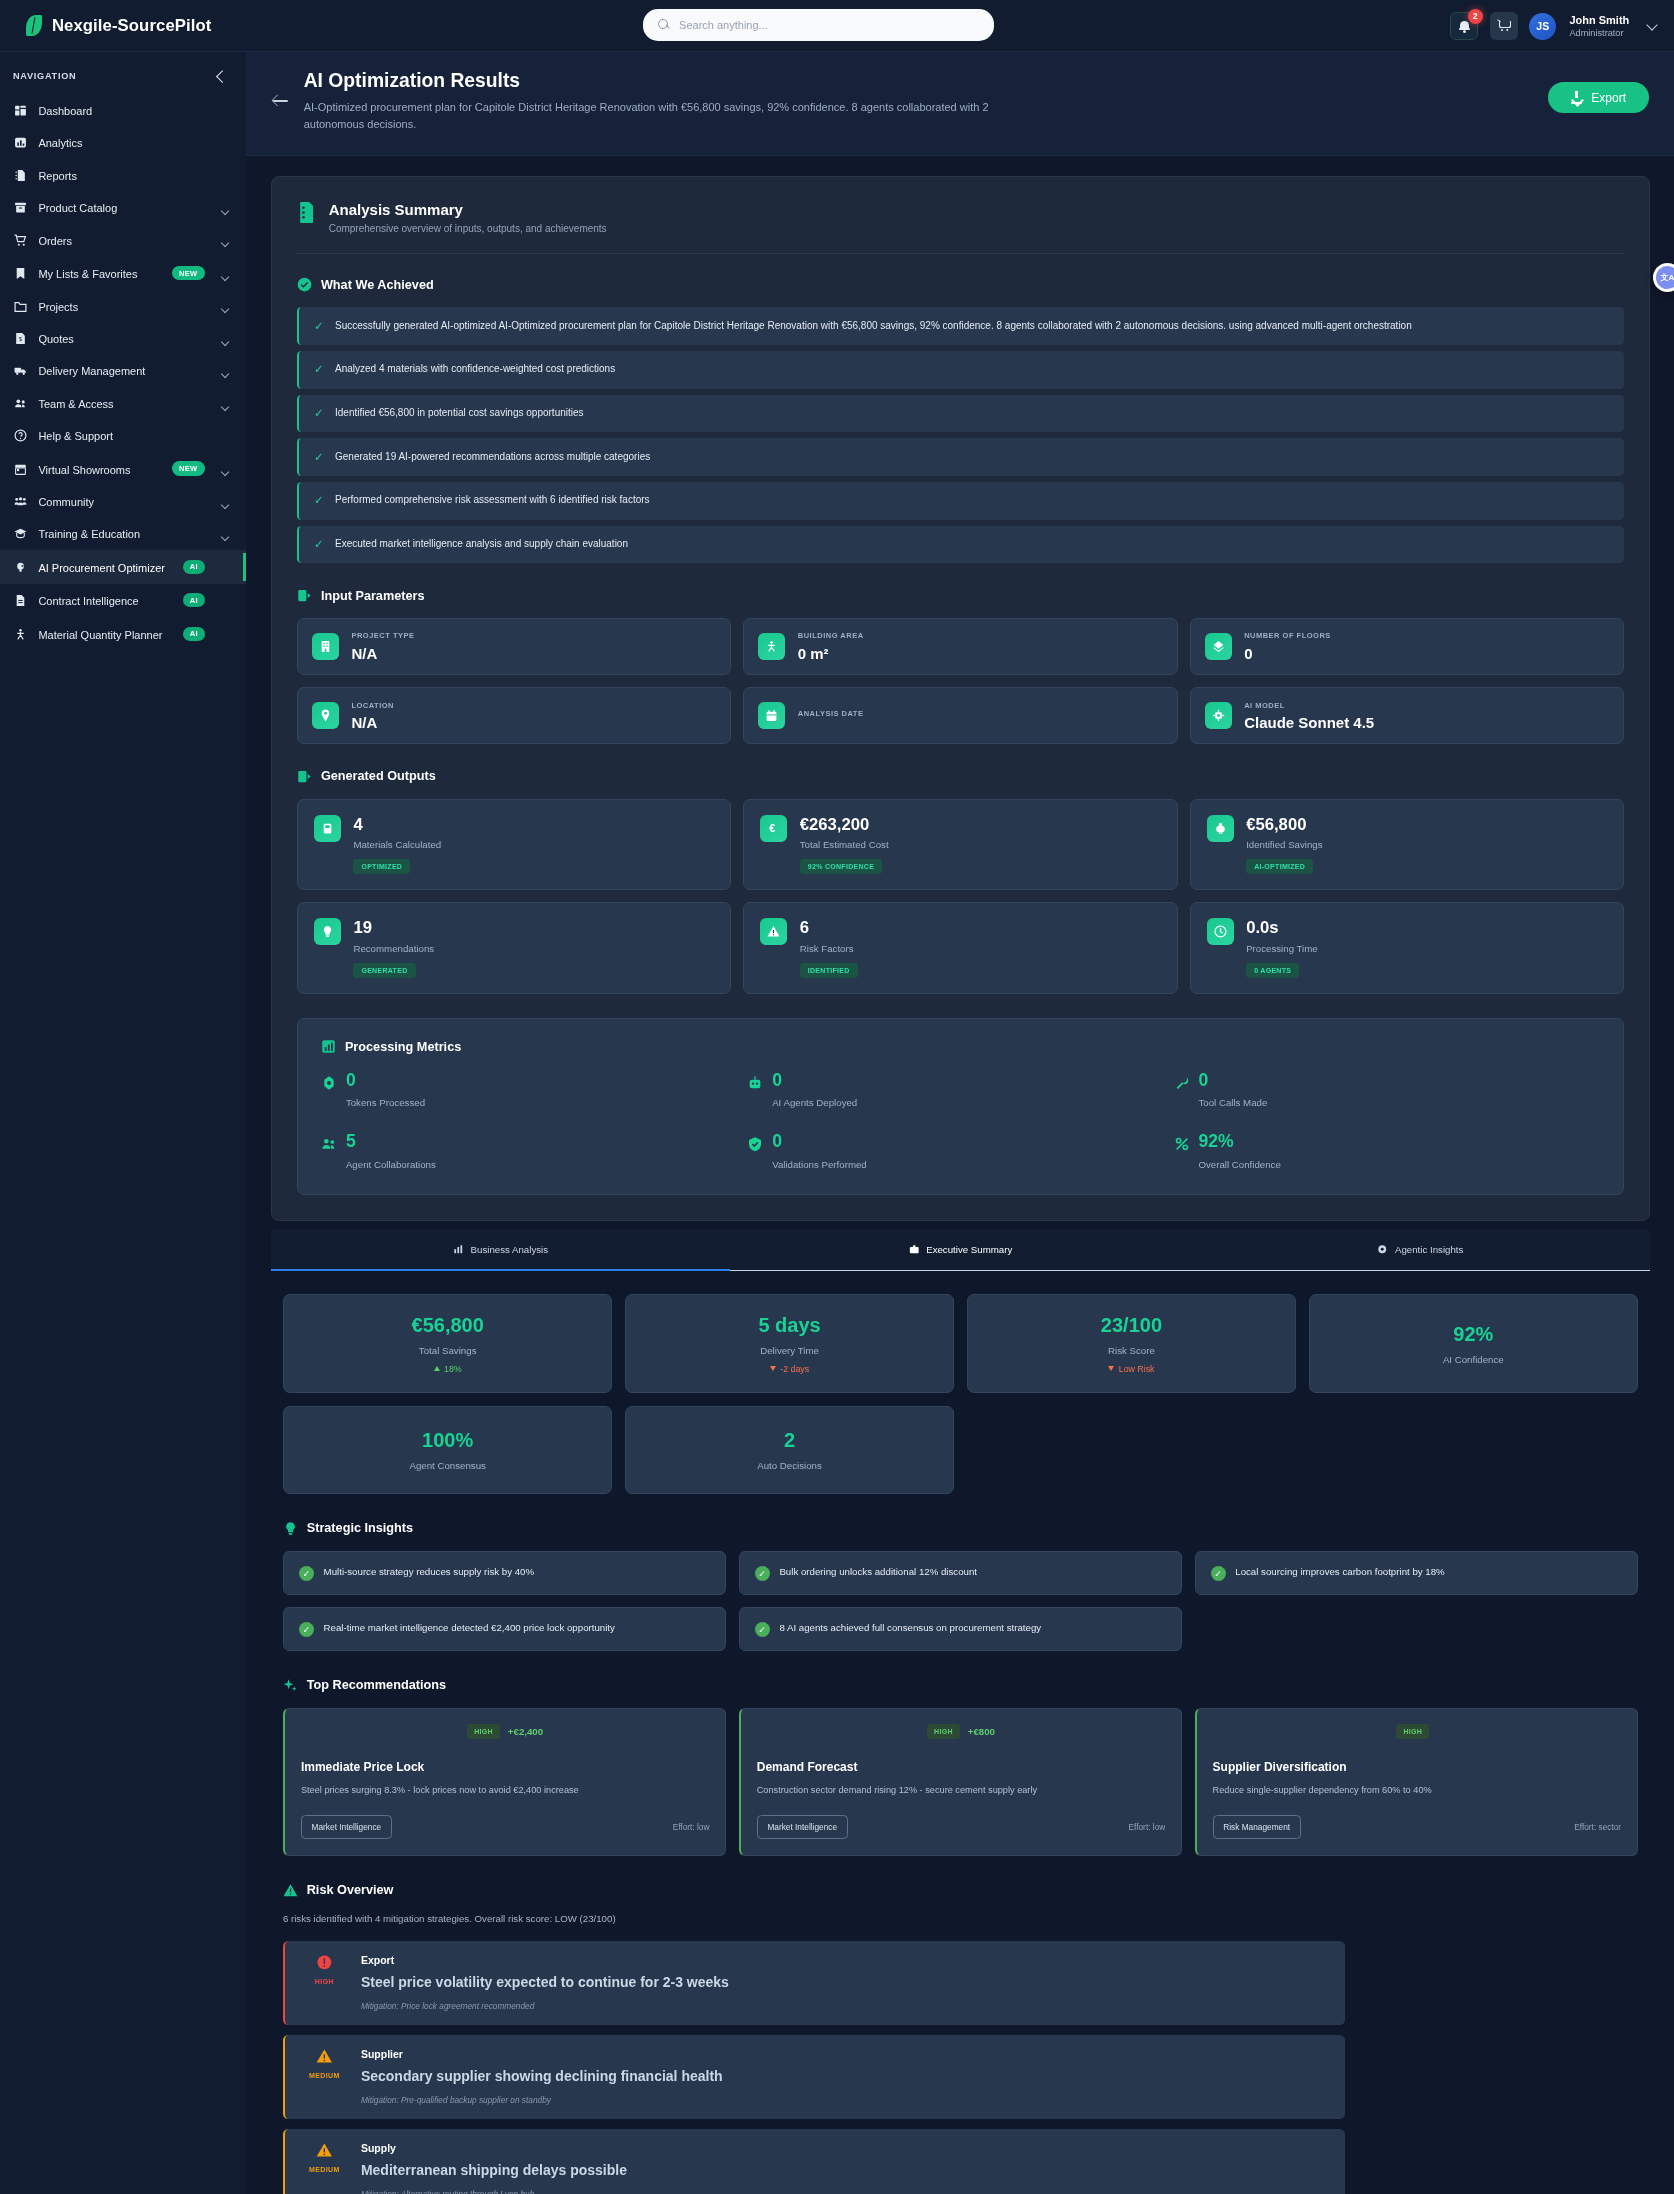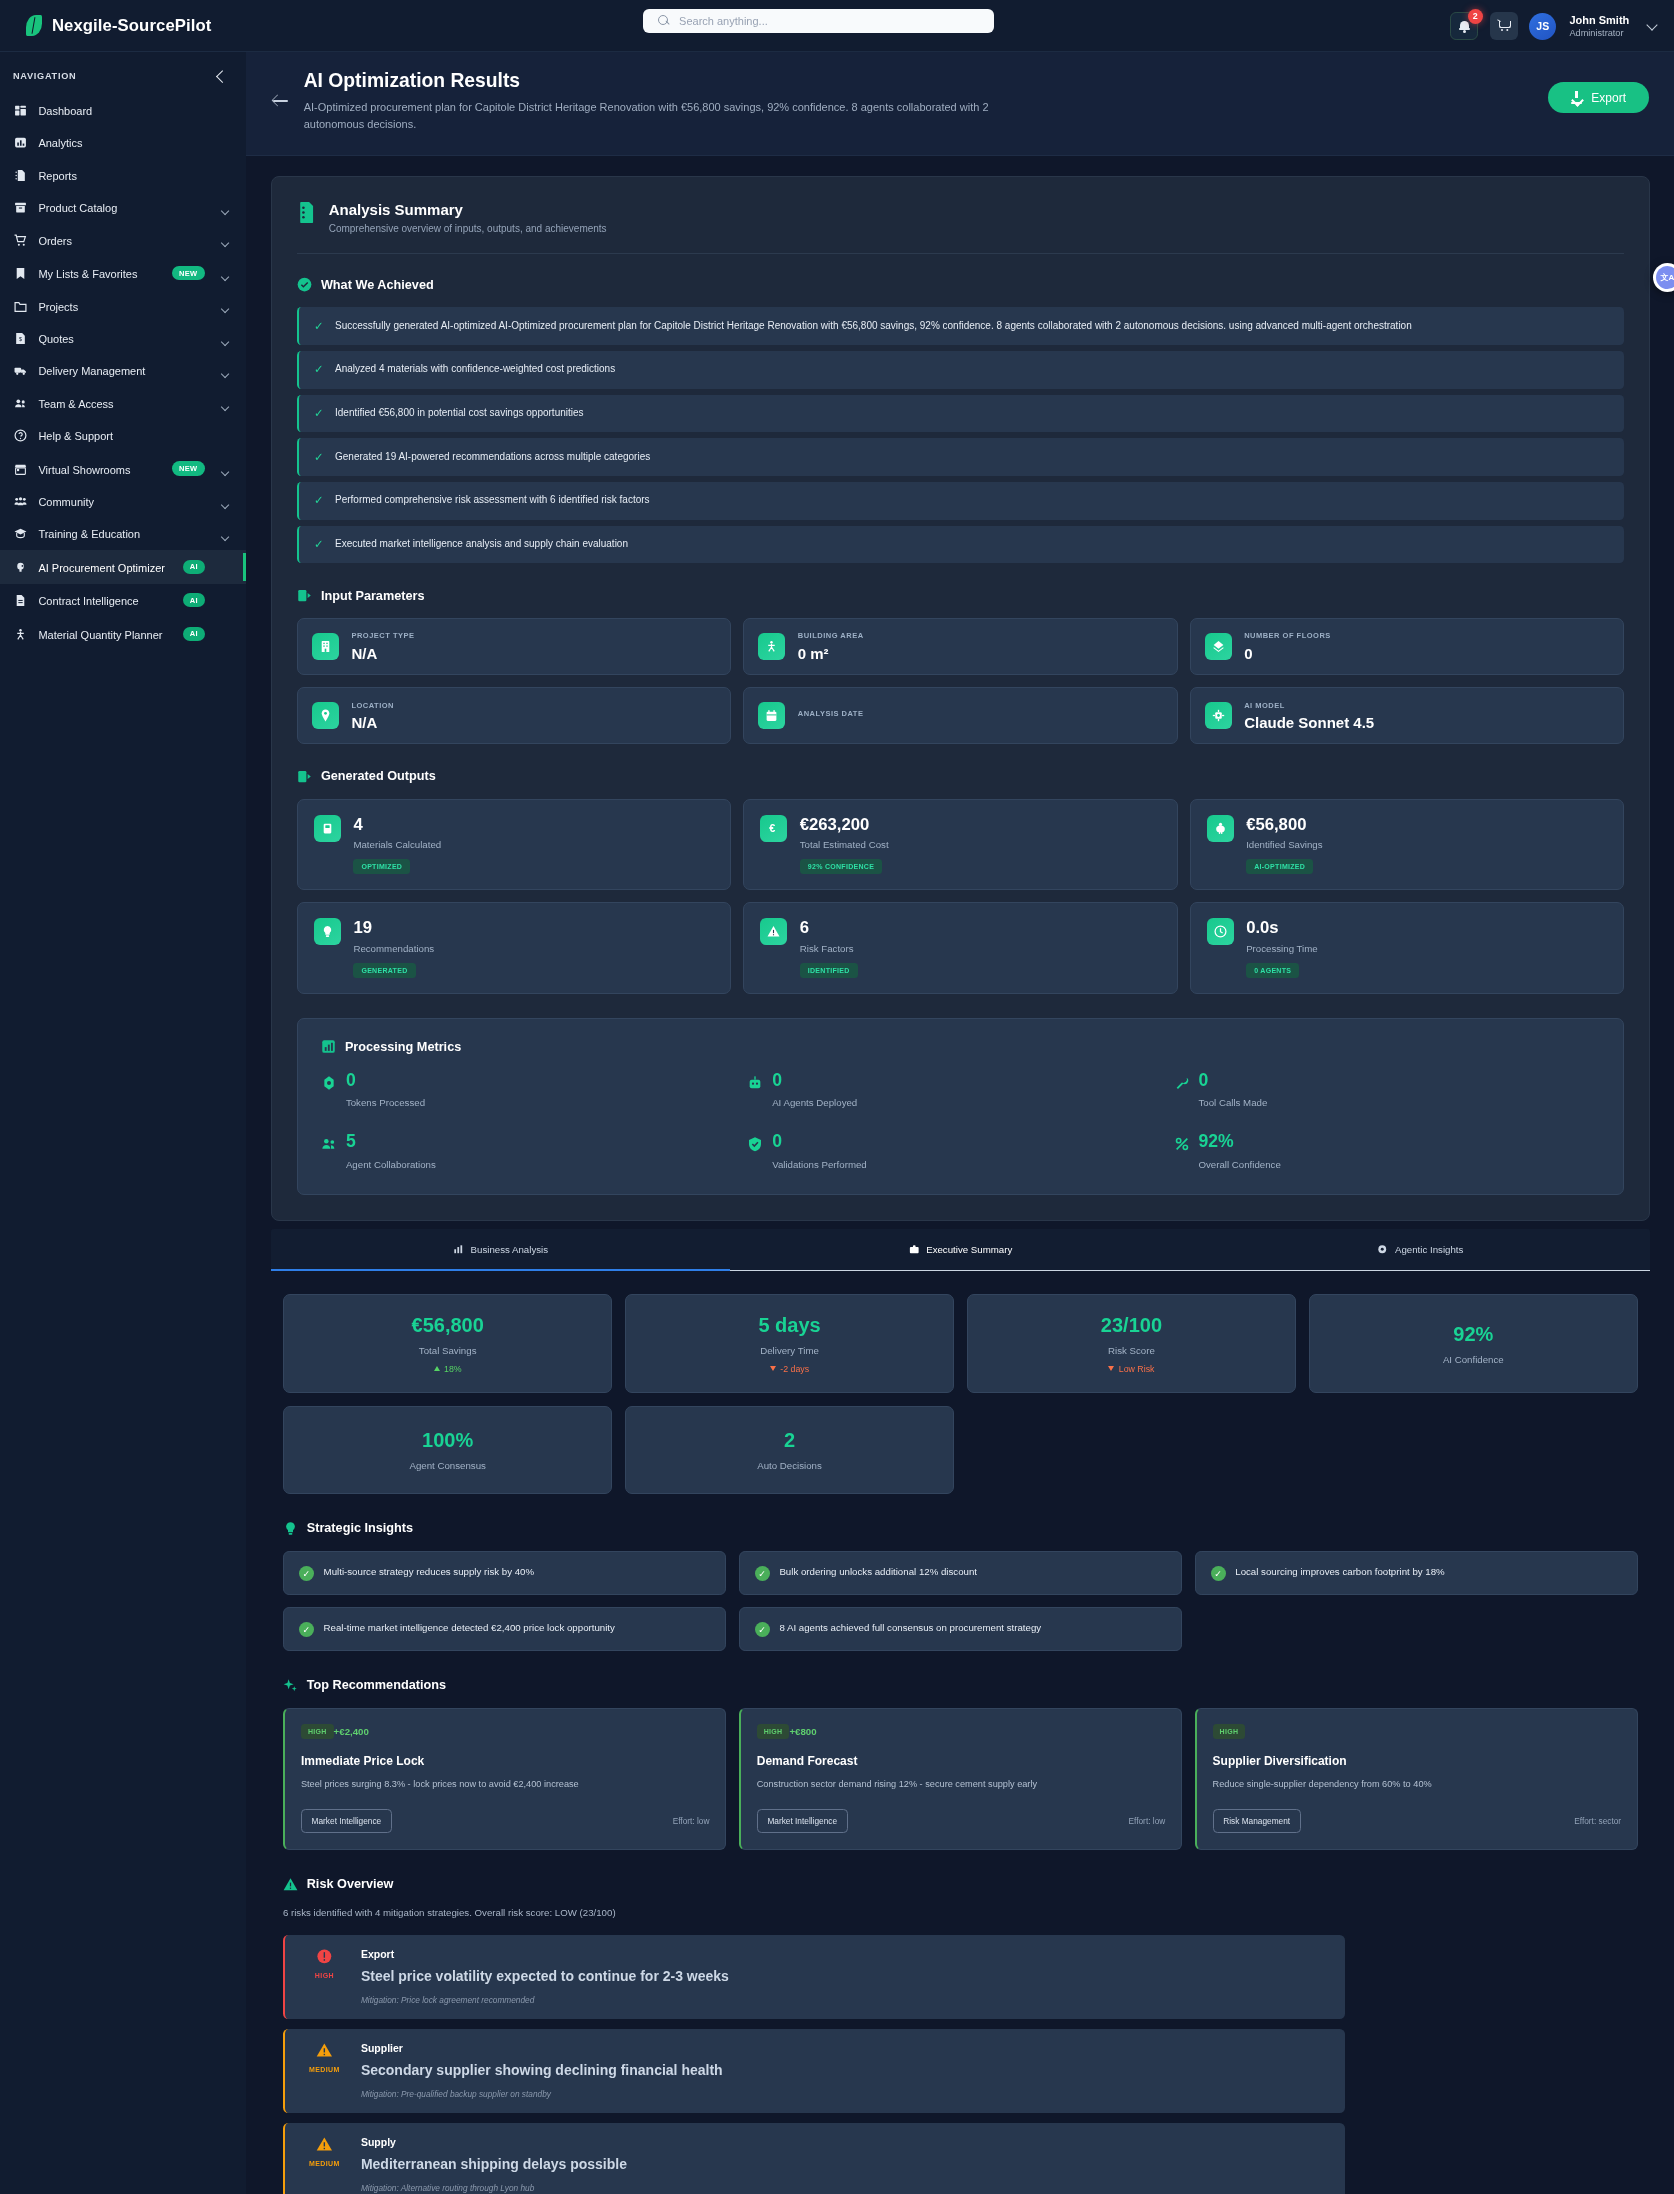--- a/index.html
+++ b/index.html
@@ -21,22 +21,22 @@
     width: 16.7px; height: 21px; background: #19c37d; position: relative;
     border-radius: 60% 8% 60% 8%;
   }
   .leaf::after {
     content:""; position:absolute; left:7.5px; top:2.2px; width:1.3px; height:16.7px;
     background:#0f172a; transform: rotate(10deg); border-radius:0.9px;
   }
   .brand-name { color: #fff; font-size: 16.7px; font-weight: 700; letter-spacing: 0.1px; }
 
   .search-wrap {
-    position: absolute; left: 643px; top: 8.8px; width: 351px; height: 24px;
-    background: #f8fafc; border-radius: 6px; display: flex; align-items: center;
+    position: absolute; left: 643px; top: 8.8px; width: 351px; height: 32px;
+    background: #f8fafc; border-radius: 15px; display: flex; align-items: center;
     padding: 0 15px; gap: 9.7px;
   }
   .search-ico { width: 11.4px; height: 11.4px; position: relative; flex: 0 0 auto; }
   .search-ico::before {
     content:""; position:absolute; left:0; top:0; width:8px; height:8px;
     border:1.3px solid #8b97a8; border-radius:50%;
   }
   .search-ico::after {
     content:""; position:absolute; left:6.6px; top:7px; width:4.8px; height:1.3px;
     background:#8b97a8; transform: rotate(45deg); border-radius:0.9px;
@@ -256,21 +256,21 @@
     width:15px; height:15px; flex:0 0 15px; border-radius:50%; background:#4aaf5a;
     display:flex; align-items:center; justify-content:center; color:#fff; font-size:9.2px; margin-top:0.9px;
   }
   .insight-text { color:#e7edf5; font-size:9.7px; line-height:1.5; }
 
   .rec-grid { display:grid; grid-template-columns:repeat(3,1fr); gap:12.3px; }
   .rec-card {
     background:#27374e; border:0.4px solid #33455e; border-left:2.2px solid #4aaf5a;
     border-radius:6.1px; padding:15px 16px 16px 16px;
   }
-  .rec-top { display:flex; align-items:center; justify-content:flex-start; margin-bottom:15px; }
+  .rec-top { display:flex; align-items:center; justify-content:center; margin-bottom:21px;gap:8px; }
   .rec-prio { background:#2d4a35; color:#5fcf6e; font-size:7px; font-weight:700; padding:4px 7px; border-radius:3.5px; letter-spacing:0.3px; }
   .rec-saving { color:#5fcf6e; font-size:9.7px; font-weight:700; }
   .rec-title { color:#fff; font-size:12px; font-weight:700; margin-bottom:10.5px; }
   .rec-desc { color:#b4c1d2; font-size:9.2px; line-height:1.5; margin-bottom:16.7px; }
   .rec-bot { display:flex; align-items:center; justify-content:space-between; gap:7px; }
   .rec-chip {
     border:0.4px solid #60708a; color:#dbe3ee; font-size:8.3px; padding:6.1px 9.7px; border-radius:4.4px;
     background:transparent; cursor:pointer;
   }
   .rec-effort { color:#93a3b8; font-size:8.3px; }

